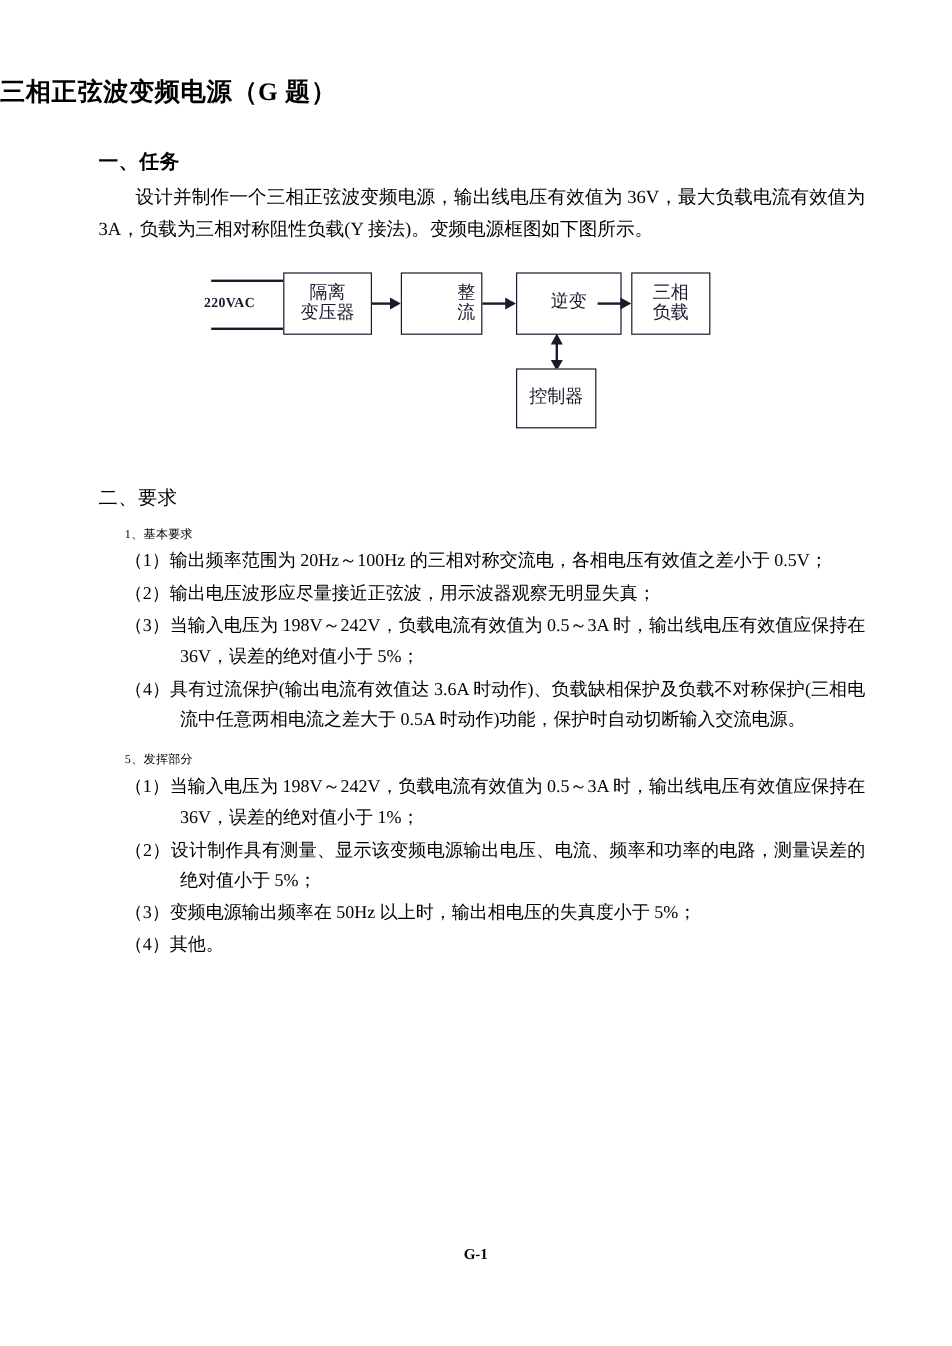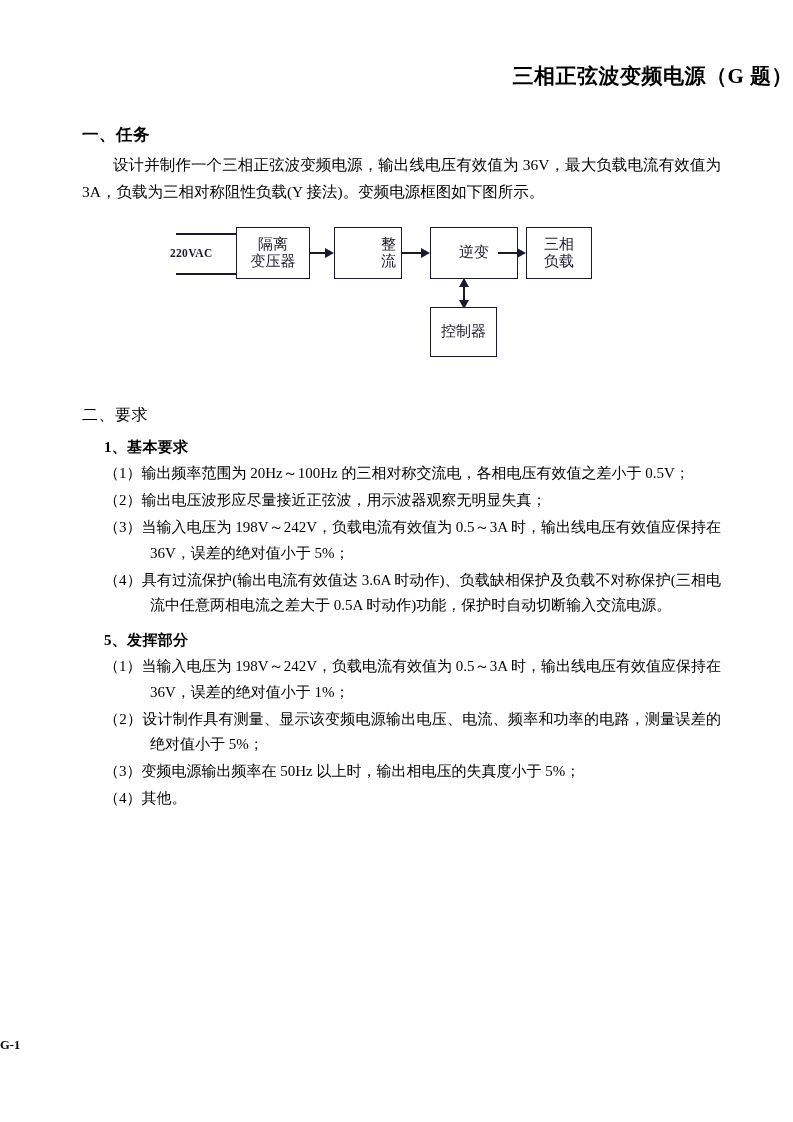--- a/index.html
+++ b/index.html
@@ -16,21 +16,21 @@
     overflow: hidden;
   }
   .page {
     position: relative;
     width: 793px;
     height: 1122px;
     box-sizing: border-box;
     padding: 0;
   }
   .doc-title {
-    text-align: right;
+    text-align: left;
     font-size: 21px;
     font-weight: bold;
     letter-spacing: 0.5px;
     margin: 0;
     padding-top: 62px;
     font-family: "Liberation Serif", "DejaVu Serif", serif;
   }
   .content {
     margin: 0 72px 0 82px;
   }
@@ -47,22 +47,22 @@
   }
   .para {
     font-size: 15.5px;
     line-height: 1.72;
     text-align: justify;
     text-justify: inter-ideograph;
     text-indent: 2em;
     margin: 4px 0 16px 0;
   }
   .h-sub {
-    font-size: 15px;
-    font-weight: bold;
+    font-size: 10px;
+    font-weight: normal;
     margin: 12px 0 4px 22px;
     letter-spacing: 0.3px;
   }
   .list {
     margin: 0 0 0 22px;
     padding: 0;
     list-style: none;
   }
   .list-item {
     font-size: 15px;
@@ -125,20 +125,21 @@
     position: absolute;
     width: 0; height: 0;
     border-left: 5px solid transparent;
     border-right: 5px solid transparent;
     border-top: 9px solid #1a1a2e;
   }
   .footer {
     position: absolute;
     left: 0; right: 0;
     top: 1038px;
+    text-align: center;
     font-size: 12.5px;
     font-weight: bold;
     font-family: "Liberation Serif", "DejaVu Serif", serif;
   }
 </style>
 </head>
 <body>
 
 <div class="page">
 

